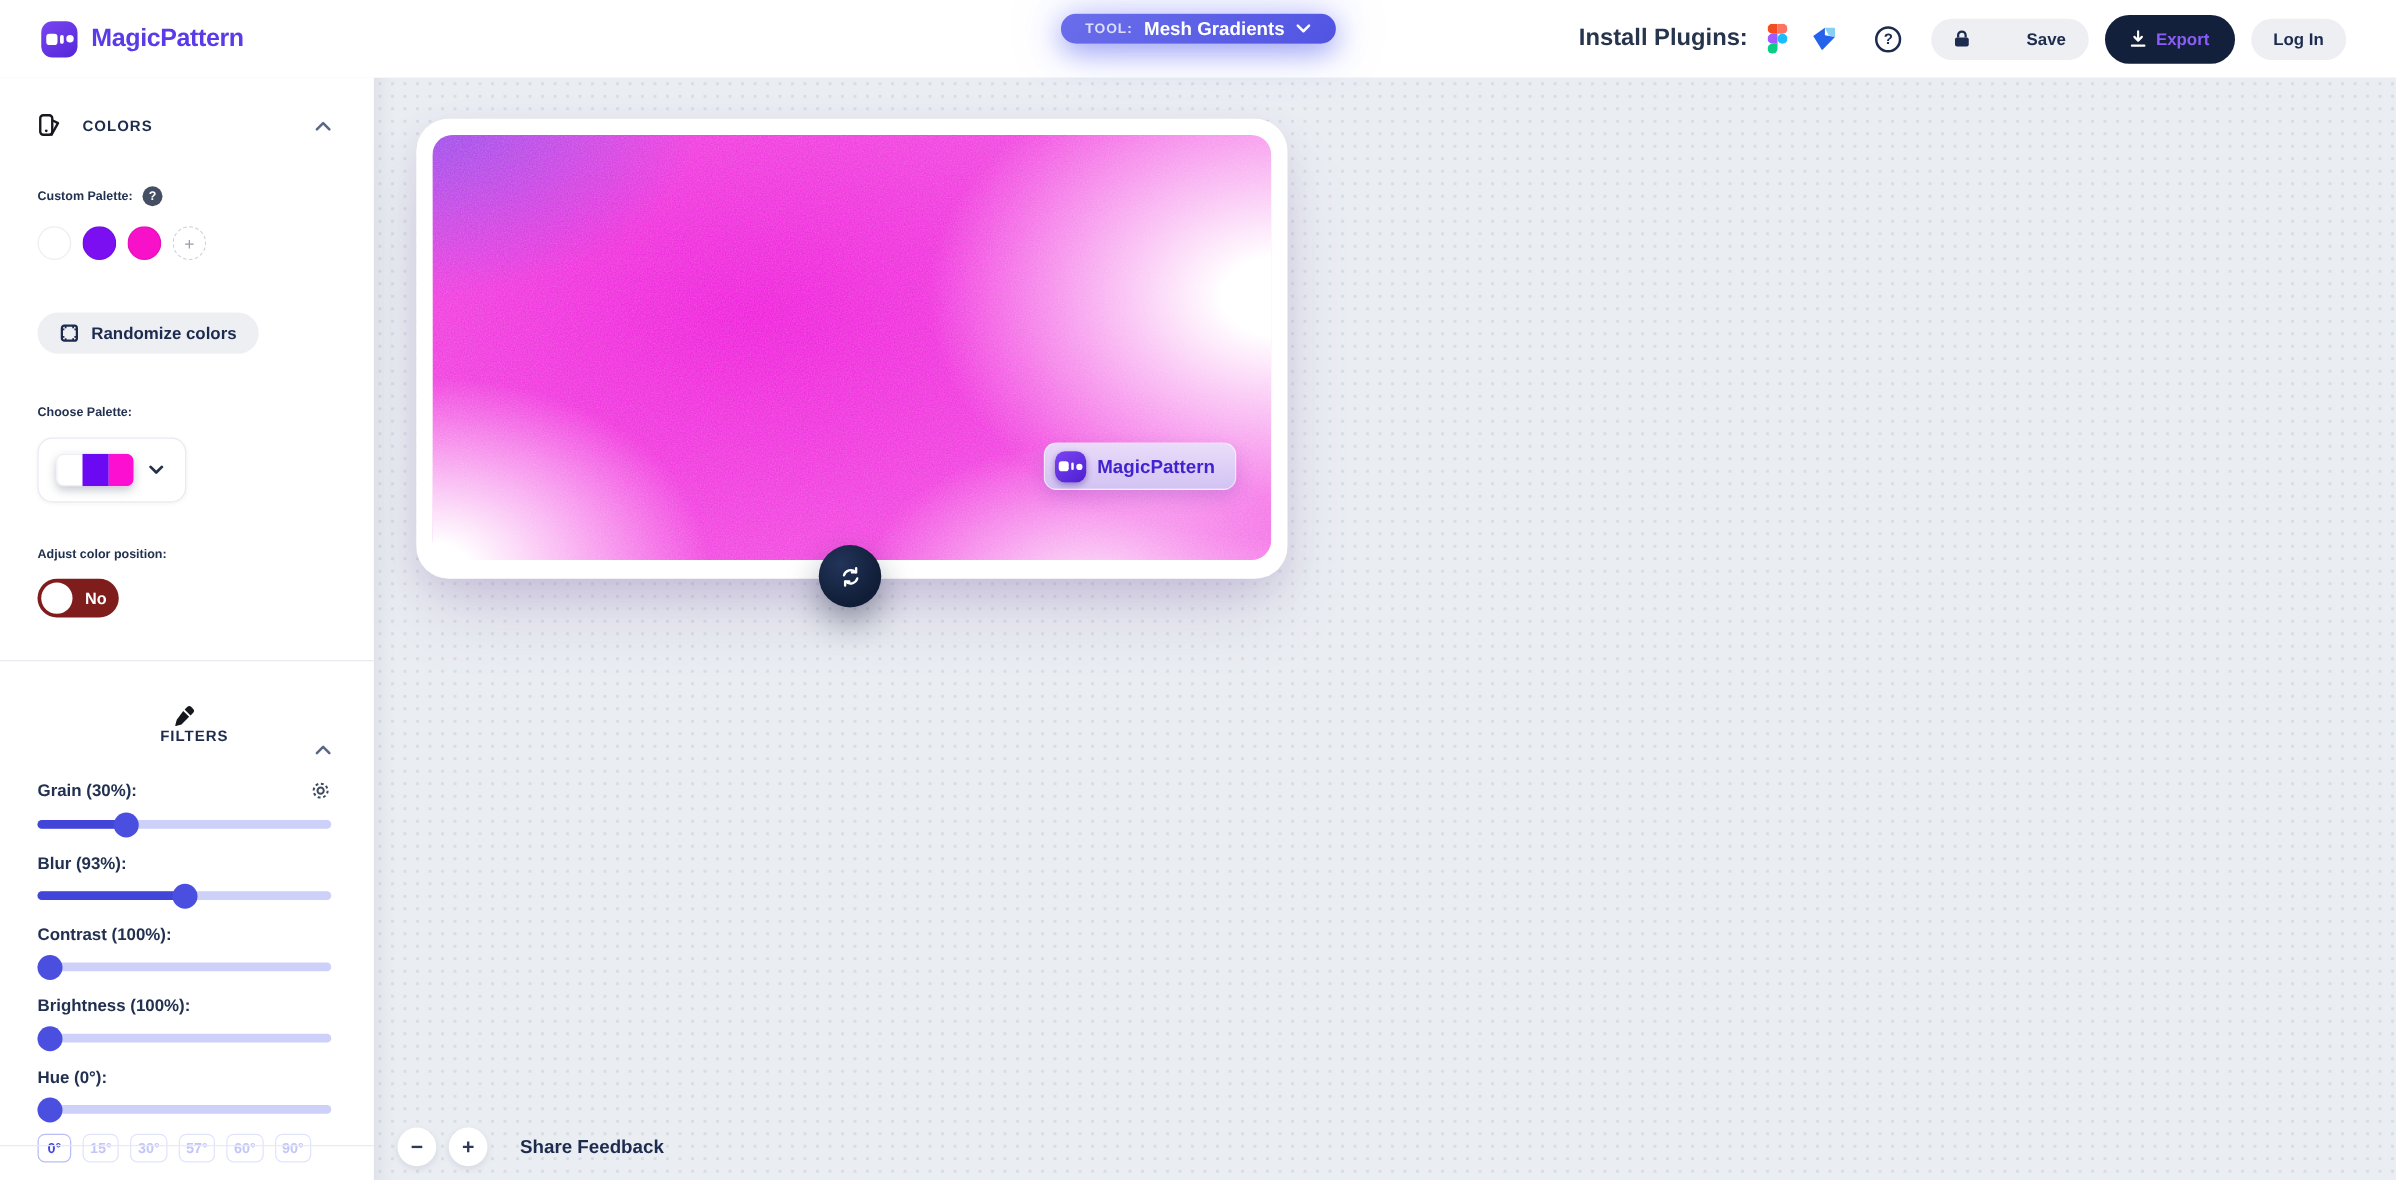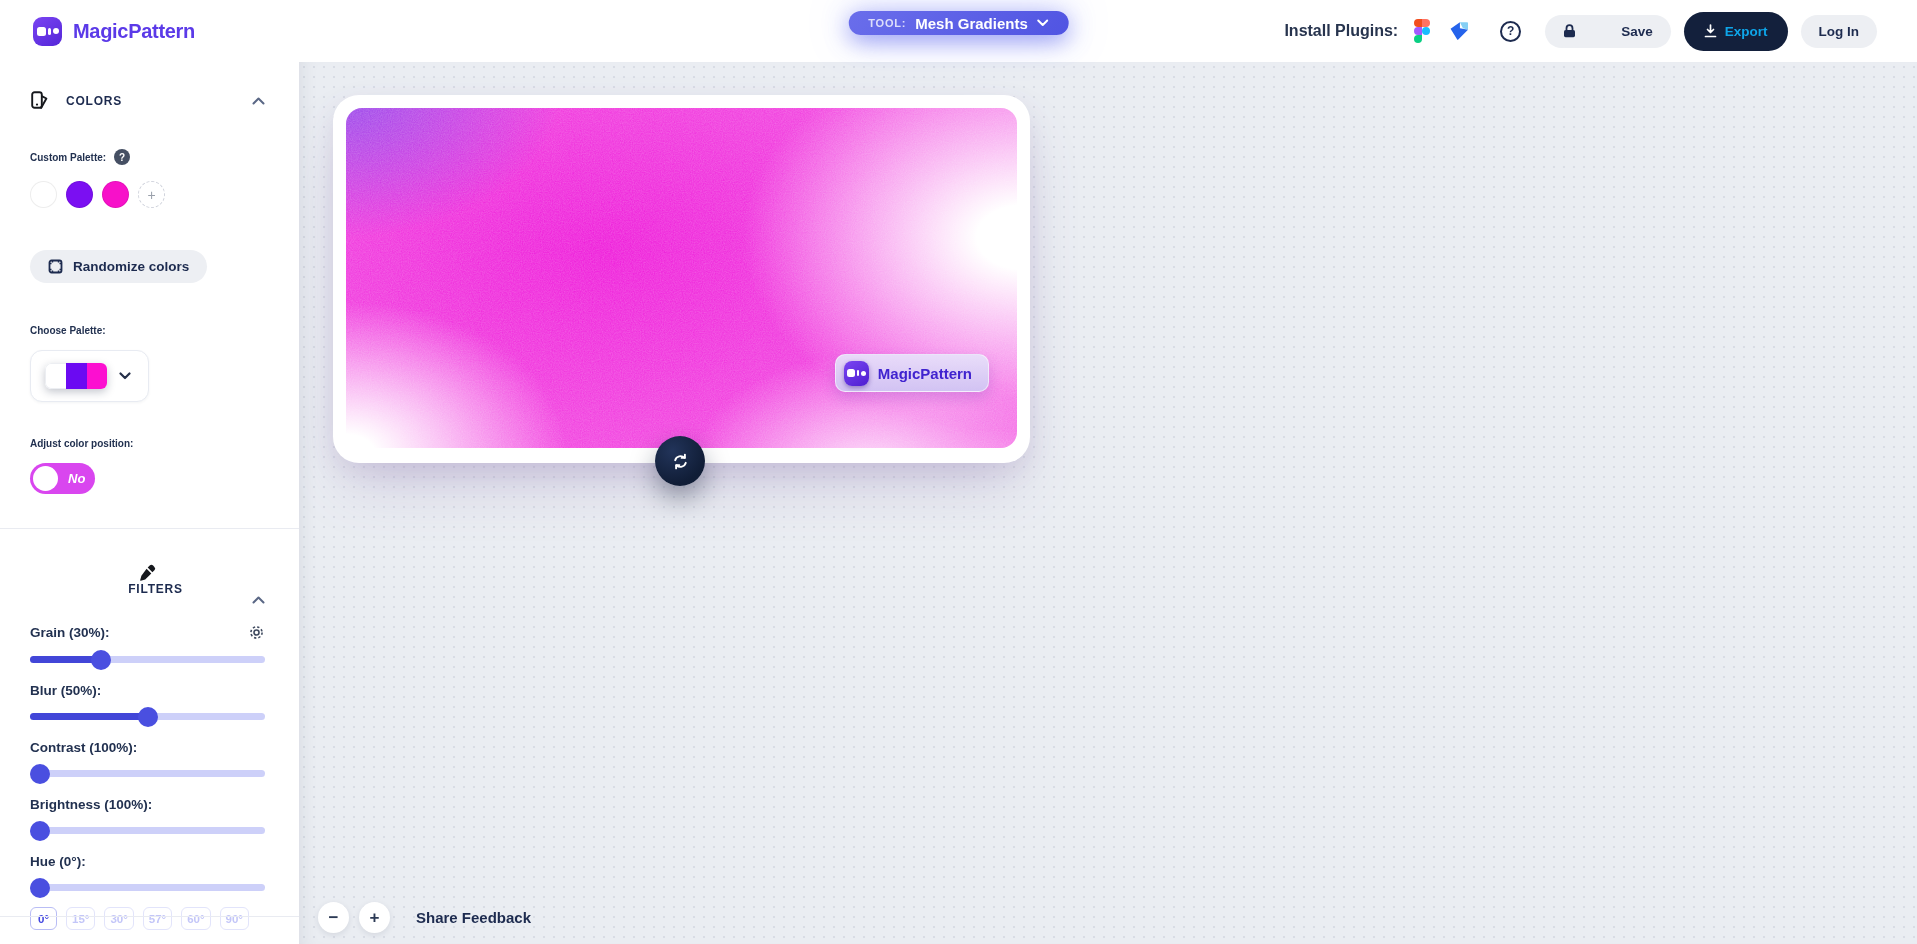--- a/index.html
+++ b/index.html
@@ -20,29 +20,29 @@
 
   .tool-btn { position:absolute; left:50%; top:11px; transform:translateX(-50%);
     height:24px; padding:0 20px; border-radius:21px; border:none; cursor:pointer;
     background:linear-gradient(135deg,#6a6eeb,#5054e2);
     box-shadow:0 6px 22px rgba(85,95,235,.55), 0 0 42px rgba(130,140,255,.35);
     display:flex; align-items:center; gap:9px; }
   .tool-prefix { font-size:11px; font-weight:bold; color:rgba(255,255,255,.78); letter-spacing:.8px; }
   .tool-name { font-size:15px; font-weight:bold; color:#ffffff; }
 
   .nav-right { margin-left:auto; display:flex; align-items:center; }
-  .install-label { font-size:16px; font-weight:bold; color:#27344e; margin-right:16px; }
+  .install-label { font-size:19px; font-weight:bold; color:#27344e; margin-right:16px; }
   .plug-icon { display:flex; align-items:center; margin-right:18px; }
   .help-circle { width:21px; height:21px; border-radius:50%; border:2px solid #1d2b4f;
     display:flex; align-items:center; justify-content:center; font-size:12px; font-weight:bold;
     color:#1d2b4f; margin:0 24px 0 12px; cursor:pointer; }
   .pill { border:none; cursor:pointer; border-radius:999px; font-weight:bold;
     font-size:13.5px; display:flex; align-items:center; gap:8px; }
   .pill.light { background:#edeff3; color:#1d2b4f; height:33px; padding:0 18px;gap:45px; }
-  .pill.dark { background:#13203c; color:#0ea5e9; height:39px; padding:0 20px; margin:0 13px; }
+  .pill.dark { background:#13203c; color:#8b5cf6; height:39px; padding:0 20px; margin:0 13px; }
 
   
   .sidebar { position:absolute; top:62px; left:0; width:299px; height:882px; background:#ffffff;
     padding:28px 34px 0 30px; z-index:20; }
   .sec-head { display:flex; align-items:center; }
   .sec-title { font-size:12px; font-weight:bold; color:#1d2b4f; letter-spacing:.8px; margin-left:16px; }
   .sec-chevron { margin-left:auto; cursor:pointer; display:flex; }
   .side-label { font-size:10px; font-weight:bold; color:#223150; }
   .lbl-row { display:flex; align-items:center; }
 
@@ -63,22 +63,22 @@
 
   .palette-dd { margin-top:14px; width:119px; height:52px; border-radius:12px; background:#fff;
     border:1px solid #e8ebf2; box-shadow:0 1px 3px rgba(20,30,60,.05); cursor:pointer;
     display:flex; align-items:center; padding:0 12px 0 14px; gap:12px; }
   .palette-preview { width:62px; height:26px; border-radius:6px; display:flex; overflow:hidden;
     box-shadow:0 3px 8px rgba(20,30,60,.25); }
   .palette-preview span { flex:1; }
   .palette-preview span:first-child { border:1px solid #eceef2; border-right:none;
     border-radius:6px 0 0 6px; }
 
-  .toggle { margin-top:14px; width:65px; height:31px; border-radius:16px; background:#d946ef;
-    position:relative; cursor:pointer;font-style:italic; }
+  .toggle { margin-top:14px; width:65px; height:31px; border-radius:16px; background:#7f1d1d;
+    position:relative; cursor:pointer; }
   .toggle-knob { position:absolute; left:3px; top:3px; width:25px; height:25px; border-radius:50%;
     background:#ffffff; }
   .toggle-text { position:absolute; left:38px; top:8px; font-size:13px; font-weight:bold; color:#ffffff; }
 
   .divider { height:1px; background:#e9ebf1; margin:34px -34px 0 -30px; }
 
   
   .f-row { display:flex; align-items:center; margin-top:20px; }
   .f-label { font-size:13.5px; font-weight:bold; color:#223150; }
   .gear { margin-left:auto; cursor:pointer; display:flex; }
@@ -302,21 +302,21 @@
             <circle cx="8.5" cy="8.5" r="5.6" fill="none" stroke="#3f4a5f" stroke-width="1.6" stroke-dasharray="2.3 2.1"></circle>
           </svg>
     </span>
   </div>
   <div class="track" style="--pct: 30%;">
     <span class="fill"></span>
     <span class="thumb"></span>
   </div>
 
   <div class="f-row">
-    <span class="f-label">Blur (50%):</span>
+    <span class="f-label">Blur (93%):</span>
 
   </div>
   <div class="track" style="--pct: 50%;">
     <span class="fill"></span>
     <span class="thumb"></span>
   </div>
 
   <div class="f-row">
     <span class="f-label">Contrast (100%):</span>
 

